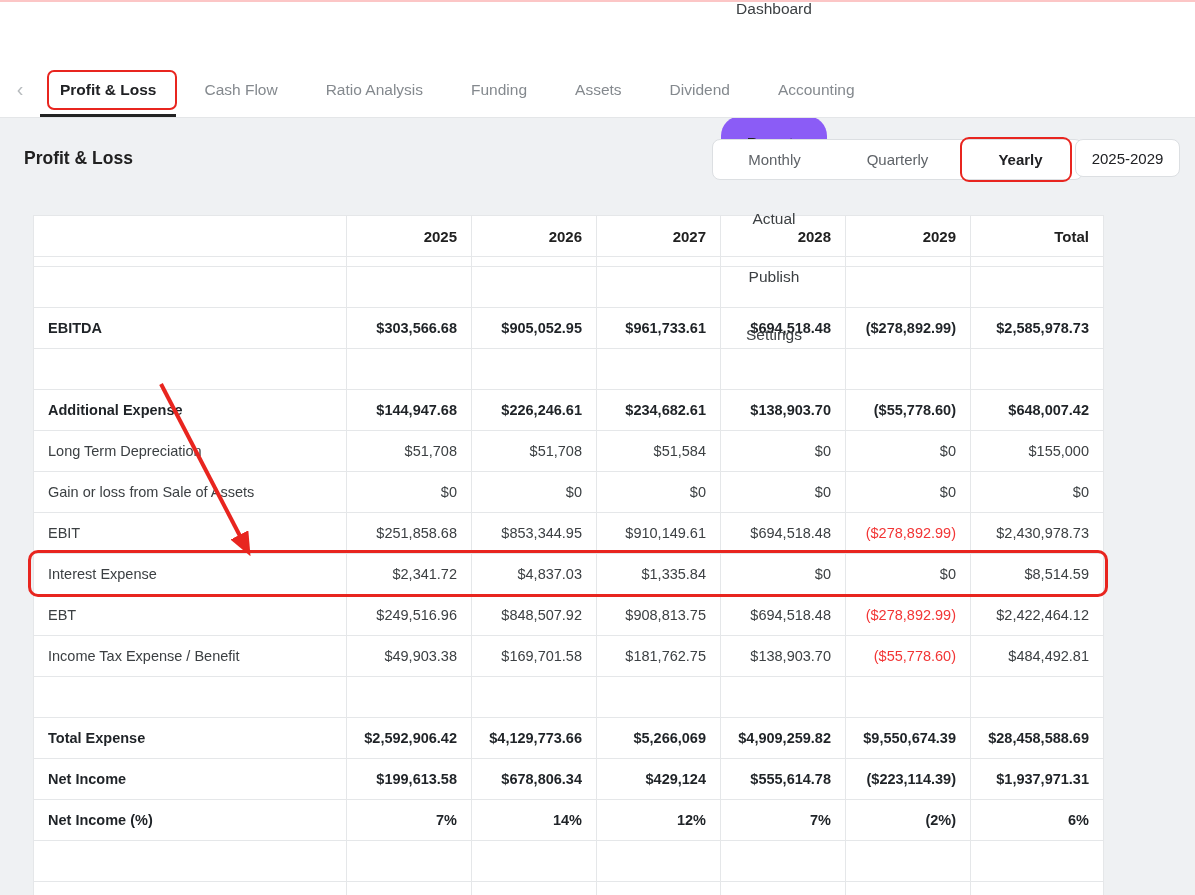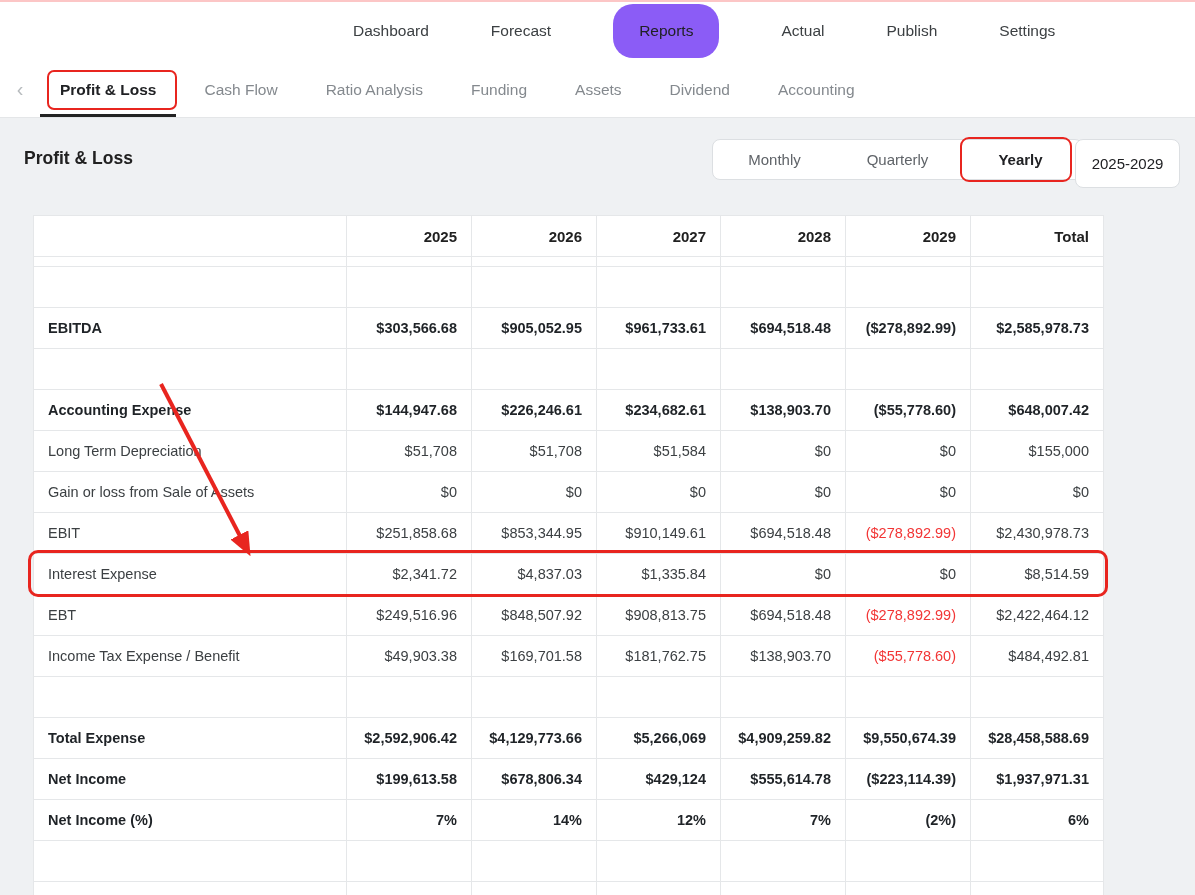--- a/index.html
+++ b/index.html
@@ -5,22 +5,22 @@
   * { margin:0; padding:0; box-sizing:border-box; }
   html,body { width:1195px; height:895px; }
   body { font-family:"Liberation Sans","DejaVu Sans",sans-serif; background:#fff; }
 
   .page { position:relative; width:1195px; height:895px; overflow:hidden; background:#eff1f3; }
 
   .topline { position:absolute; top:0; left:0; right:0; height:2px; background:#fcc6c6; z-index:6; }
 
   
   .topnav { position:absolute; top:0; left:0; right:0; height:62px; background:#fff; z-index:2; }
-  .topnav-items { display:flex; align-items:center; height:100%; padding-left:353px; gap:62px;
-                  font-size:15.5px; color:#3c4043; white-space:nowrap; }
+  .topnav-items { display:flex; align-items:center; height:100%; padding-left:353px; gap:40px;
+                  font-size:15.5px; color:#3c4043; white-space:nowrap;flex-direction:column; }
   .nav-item { cursor:pointer; }
   .nav-item.active { background:#8b5cf6; border-radius:20px; padding:18px 26px; color:#202124; font-weight:400; }
 
   
   .tabbar { position:absolute; top:62px; left:0; right:0; height:56px; background:#fff;
             border-bottom:1px solid #e4e6e8; display:flex; align-items:center; z-index:2; }
   .chevron { width:40px; text-align:center; color:#b6babd; font-size:20px; cursor:pointer; }
   .tab-items { display:flex; gap:48px; padding-left:20px; white-space:nowrap; overflow:hidden;
                flex:1; height:100%; align-items:center; font-size:15.5px; color:#84898e; }
   .tab { position:relative; height:100%; display:flex; align-items:center; cursor:pointer; }
@@ -29,21 +29,21 @@
 
   
   .content { position:absolute; top:118px; left:0; right:0; bottom:0; background:#eff1f3; }
   .page-title { position:absolute; left:24px; top:30px; font-size:17.5px; font-weight:700; color:#212121; }
 
   .controls { position:absolute; left:712px; top:21px; display:flex; z-index:3; }
   .segmented { display:flex; background:#fff; border:1px solid #dcdfe2; border-radius:8px; height:41px; }
   .seg-option { width:123px; display:flex; align-items:center; justify-content:center;
                 font-size:15px; color:#5f6368; cursor:pointer; }
   .seg-option.active { color:#202124; font-weight:700; }
-  .year-range { margin-left:-8px; width:105px; height:49px; background:#fff; border:1px solid #dcdfe2;
+  .year-range { margin-left:-8px; width:105px; height:38px; background:#fff; border:1px solid #dcdfe2;
                 border-radius:8px; display:flex; align-items:center; justify-content:center;
                 font-size:15px; color:#202124; cursor:pointer; }
 
   
   .table-wrap { position:absolute; left:33px; top:97px; width:1070px; }
   table { border-collapse:collapse; table-layout:fixed; width:1070px; background:#fff; }
   th, td { border:1px solid #e5e7e9; padding:0 14px; }
   th { height:41px; font-size:15px; font-weight:700; color:#212121; text-align:right; }
   th.label-col { text-align:left; }
   td { height:41px; font-size:14.5px; color:#3c4043; }
@@ -157,21 +157,21 @@
             <tr class="blankrow">
               <td></td>
               <td></td>
               <td></td>
               <td></td>
               <td></td>
               <td></td>
               <td></td>
             </tr>
             <tr class="bold">
-              <td class="label">Accounting Expense</td>
+              <td class="label">Additional Expense</td>
               <td class="num">$144,947.68</td>
               <td class="num">$226,246.61</td>
               <td class="num">$234,682.61</td>
               <td class="num">$138,903.70</td>
               <td class="num neg">($55,778.60)</td>
               <td class="num">$648,007.42</td>
             </tr>
             <tr>
               <td class="label">Long Term Depreciation</td>
               <td class="num">$51,708</td>

